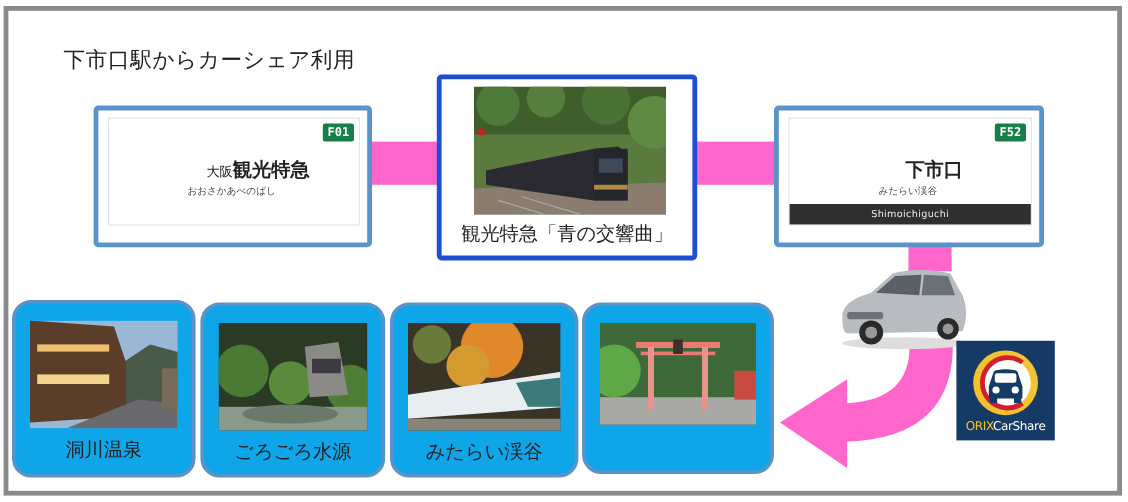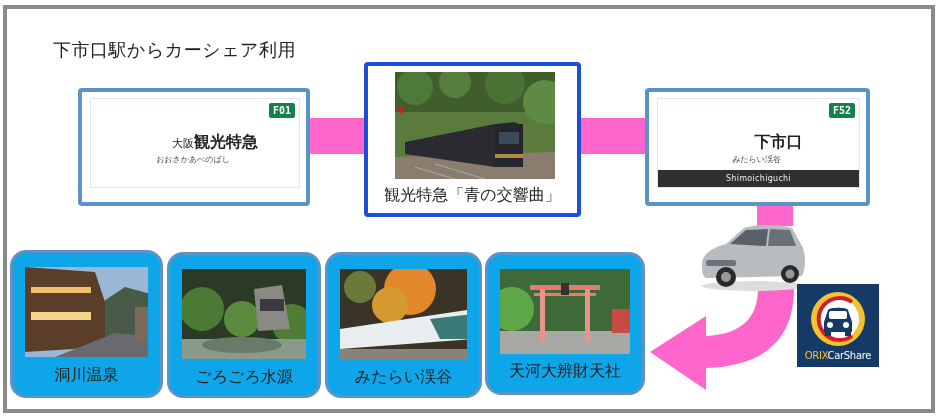--- a/index.html
+++ b/index.html
@@ -198,14 +198,13 @@
       <circle cx="12" cy="40" r="22" fill="#5ea848"></circle>
       <rect x="0" y="62" width="136" height="23" fill="#a8a8a4"></rect>
       <rect x="30" y="16" width="70" height="5" fill="#e87a70"></rect>
       <rect x="34" y="24" width="62" height="3" fill="#e87a70"></rect>
       <rect x="40" y="20" width="5" height="52" fill="#e8948a"></rect>
       <rect x="85" y="20" width="5" height="52" fill="#e8948a"></rect>
       <rect x="61" y="14" width="8" height="12" fill="#3a3030"></rect>
       <rect x="112" y="40" width="20" height="24" fill="#c84a40"></rect>
     </svg>
   </div>
-  <div class="caption" style="top:106px;">天河大辨財天社</div>
 </div>
 
 </body></html>

